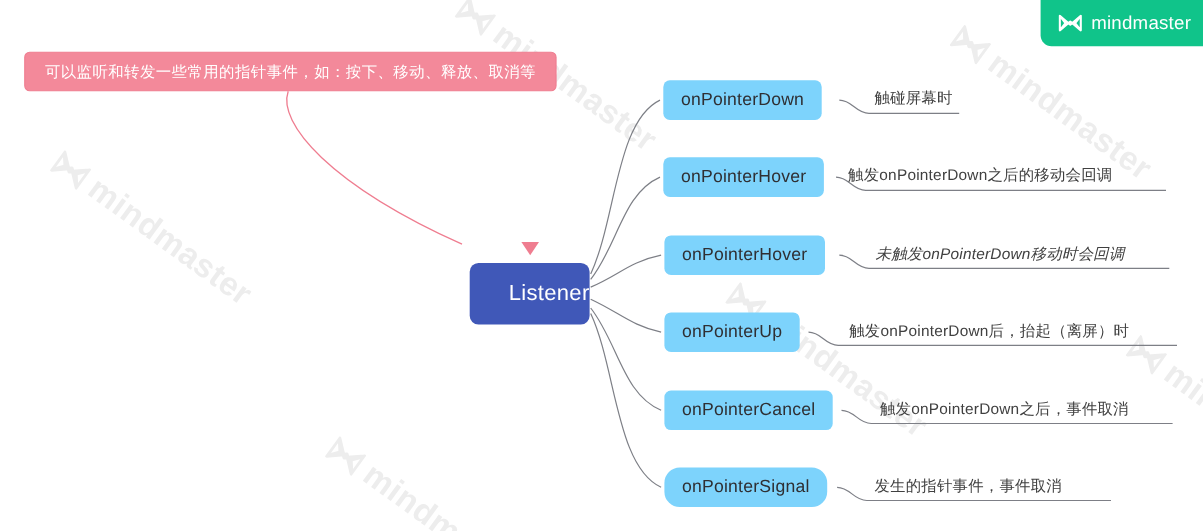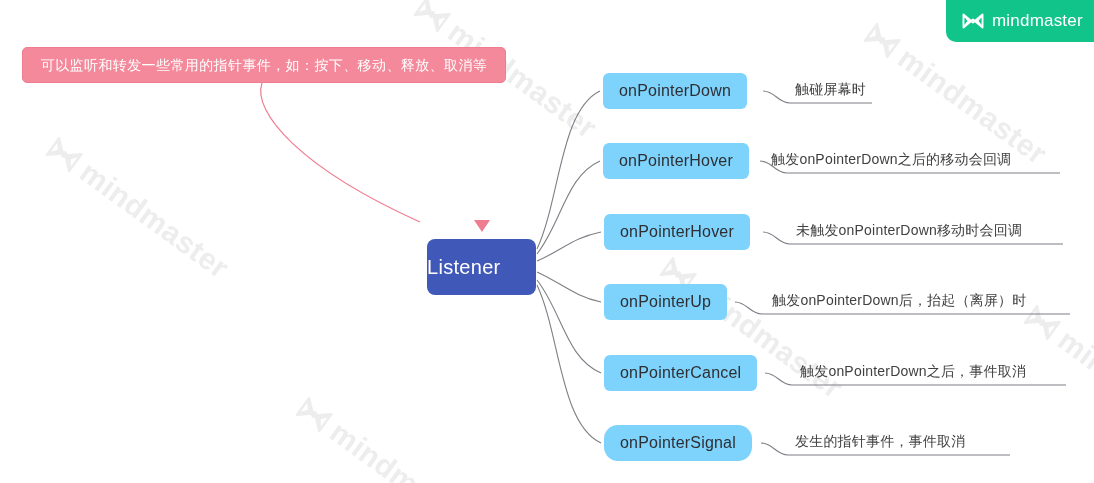--- a/index.html
+++ b/index.html
@@ -81,21 +81,21 @@
     left: 427px;
     top: 239px;
     width: 109px;
     height: 56px;
     box-sizing: border-box;
     background: #4058b8;
     border-radius: 8px;
     color: #ffffff;
     font-size: 20px;
     line-height: 56px;
-    text-align: left;
+    text-align: right;
     letter-spacing: 0.3px;
     z-index: 3;
   }
 
   
   .branch {
     position: absolute;
     box-sizing: border-box;
     background: #7dd3fc;
     border-radius: 6px;
@@ -221,21 +221,21 @@
 
   <div class="branch" style="left:603px; top:73px;">onPointerDown</div>
   <div class="branch" style="left:603px; top:143px;">onPointerHover</div>
   <div class="branch" style="left:604px; top:214px;">onPointerHover</div>
   <div class="branch" style="left:604px; top:284px;">onPointerUp</div>
   <div class="branch" style="left:604px; top:355px;">onPointerCancel</div>
   <div class="branch" style="left:604px; top:425px;border-radius:14px;">onPointerSignal</div>
 
   <div class="leaf" style="left:795px; top:81px;">触碰屏幕时</div>
   <div class="leaf" style="left:771px; top:151px;">触发onPointerDown之后的移动会回调</div>
-  <div class="leaf" style="left:796px; top:222px;">未触发onPointerDown移动时会回调</div>
+  <div class="leaf" style="left:796px; top:222px;font-style:italic;">未触发onPointerDown移动时会回调</div>
   <div class="leaf" style="left:772px; top:292px;">触发onPointerDown后，抬起（离屏）时</div>
   <div class="leaf" style="left:800px; top:363px;">触发onPointerDown之后，事件取消</div>
   <div class="leaf" style="left:795px; top:433px;">发生的指针事件，事件取消</div>
 
   <div class="brand">
     <svg class="brand-mark" viewBox="0 0 30 24">
       <path d="M2 3 L2 21 L9 12 L2 3 Z M28 3 L28 21 L21 12 L28 3 Z M2 3 L15 14 L28 3 M2 21 L15 10 L28 21" fill="none" stroke="#ffffff" stroke-width="2.6" stroke-linejoin="round"></path>
     </svg>
     <span class="brand-text">mindmaster</span>
   </div>

